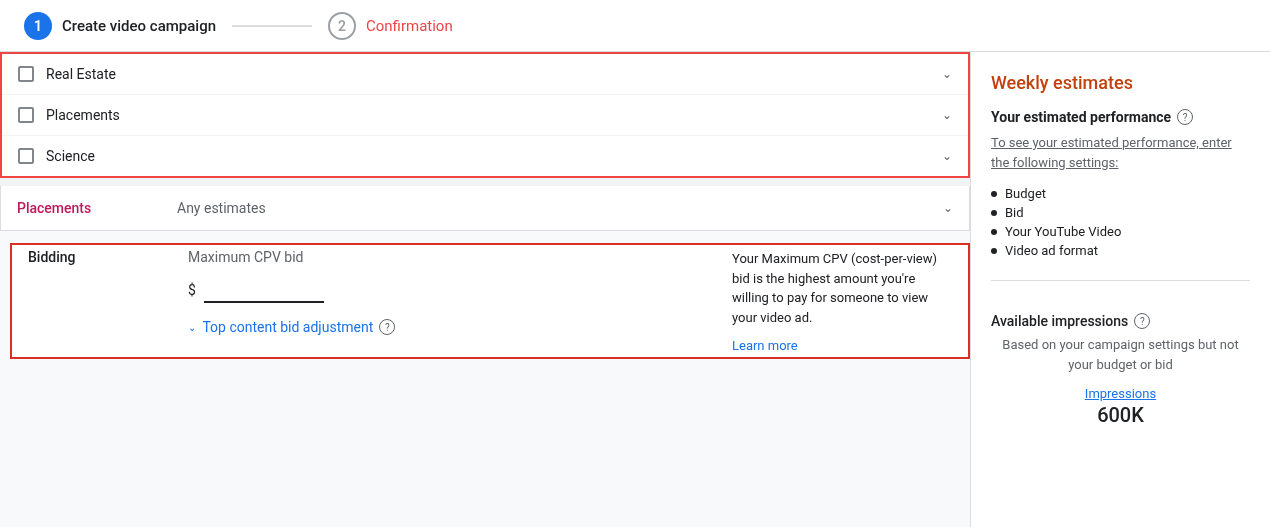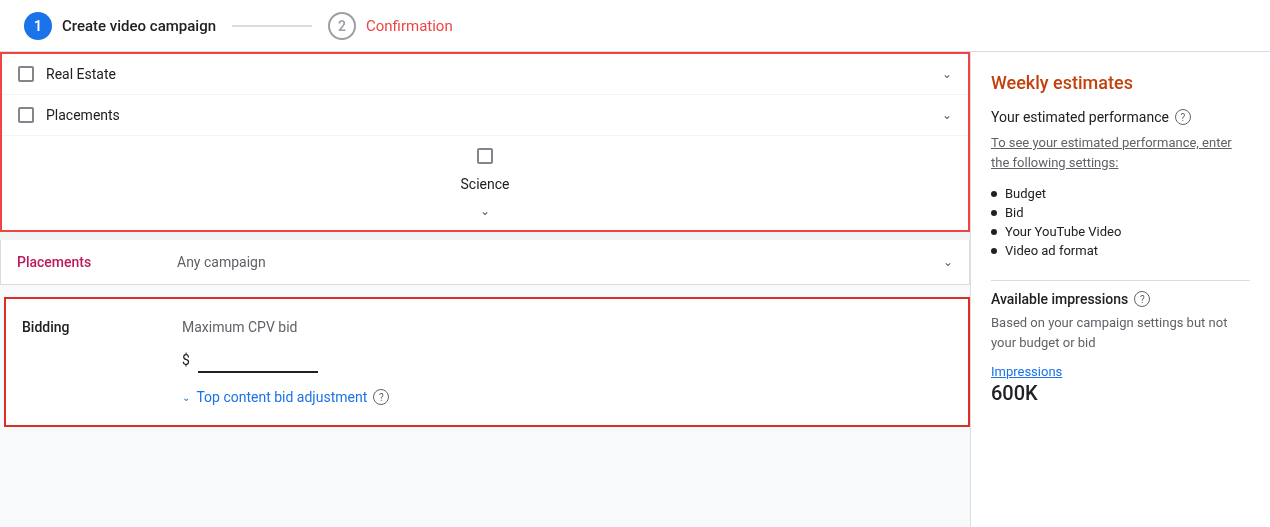--- a/index.html
+++ b/index.html
@@ -82,21 +82,20 @@
     }
     .category-row {
       display: flex;
       align-items: center;
       padding: 12px 16px;
       border-bottom: 1px solid #f1f3f4;
       gap: 12px;
     }
     .category-row:last-child {
       border-bottom: none;
-      flex-direction: column;
     }
     .checkbox {
       width: 16px;
       height: 16px;
       border: 2px solid #80868b;
       border-radius: 2px;
       background: #fff;
       flex-shrink: 0;
     }
     .category-name {
@@ -133,22 +132,22 @@
     }
     .placements-chevron {
       color: #5f6368;
       font-size: 12px;
     }
 
     
     .bidding-section {
       background: #fff;
       border: 2px solid #d93025;
-      margin: 12px 0 0 4px;
-      padding: 20px 16px;
+      margin: 12px 0 0 10px;
+      padding: 4px 16px;
     }
     .bidding-inner {
       display: flex;
       gap: 0;
     }
     .bidding-left {
       width: 160px;
       flex-shrink: 0;
     }
     .bidding-label {
@@ -246,21 +245,21 @@
       margin-bottom: 16px;
     }
     .estimated-perf-header {
       display: flex;
       align-items: center;
       gap: 6px;
       margin-bottom: 8px;
     }
     .estimated-perf-label {
       font-size: 14px;
-      font-weight: 400;
+      font-weight: 700;
       color: #202124;
     }
     .estimated-perf-desc {
       font-size: 13px;
       color: #5f6368;
       line-height: 1.5;
       margin-bottom: 12px;
       text-decoration: underline;
     }
     .bullet-list {
@@ -278,21 +277,22 @@
     }
     .bullet-dot {
       width: 6px;
       height: 6px;
       background: #202124;
       border-radius: 50%;
       flex-shrink: 0;
     }
     .available-impressions-section {
       border-top: 1px solid #dadce0;
-      padding-top: 10px;
+      padding-top: 32px;
+      text-align: center;
     }
     .avail-impr-header {
       display: flex;
       align-items: center;
       gap: 6px;
       margin-bottom: 6px;
     }
     .avail-impr-label {
       font-size: 14px;
       font-weight: 500;
@@ -366,21 +366,21 @@
         <div class="checkbox"></div>
         <span class="category-name">Science</span>
         <span class="chevron-icon">⌄</span>
       </div>
     </div>
 
     <div class="divider-line"></div>
 
     <div class="placements-section">
       <span class="placements-label">Placements</span>
-      <span class="placements-value">Any campaign</span>
+      <span class="placements-value">Any estimates</span>
       <span class="placements-chevron">⌄</span>
     </div>
 
     <div class="bidding-section">
       <div class="bidding-inner">
 
         <div class="bidding-left">
           <span class="bidding-label">Bidding</span>
         </div>
 
@@ -390,20 +390,24 @@
             <span class="dollar-sign">$</span>
             <input class="bid-input" type="text" value="" style="">
           </div>
           <div class="top-content-bid">
             <span class="chevron-down-small">⌄</span>
             <a class="top-content-bid-link">Top content bid adjustment</a>
             <span class="info-icon">?</span>
           </div>
         </div>
 
+        <div class="bidding-right">
+          <p class="bid-description">Your Maximum CPV (cost-per-view) bid is the highest amount you're willing to pay for someone to view your video ad.</p>
+          <a class="learn-more-link">Learn more</a>
+        </div>
 
       </div>
     </div>
 
   </div>
 
   <div class="sidebar">
     <h2 class="sidebar-title">Weekly estimates</h2>
 
     <div class="estimated-perf-header">

